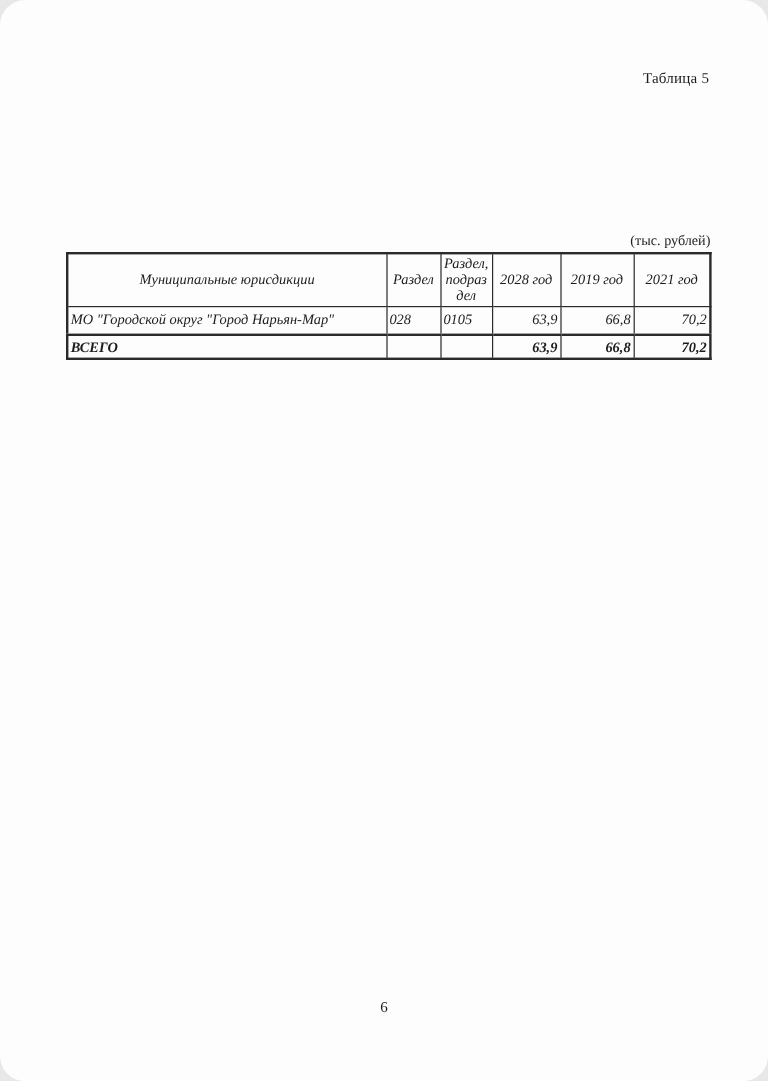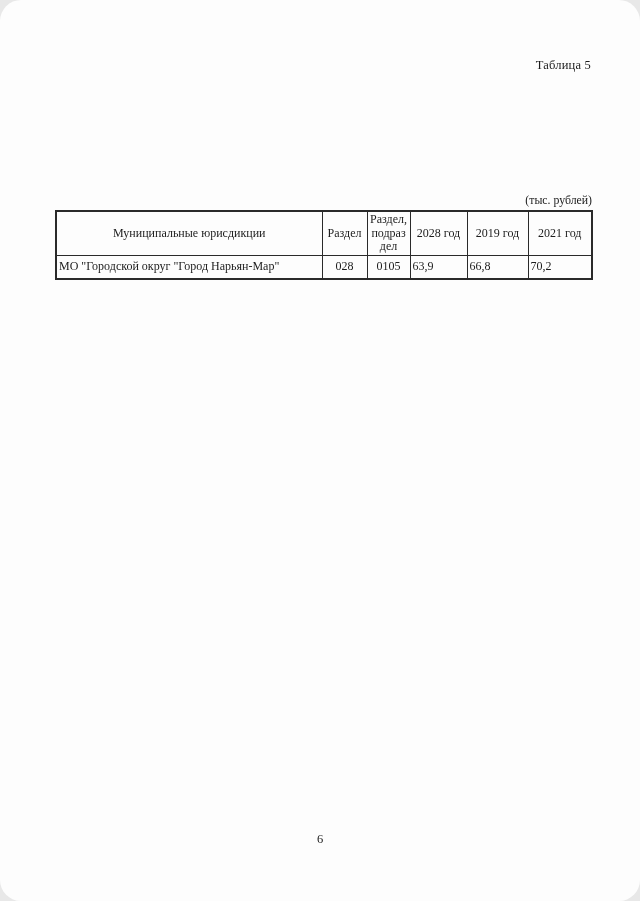--- a/index.html
+++ b/index.html
@@ -53,20 +53,21 @@
     table-layout: fixed;
     font-size: 12px;
     color: #1c1c1c;
   }
   table.main th,
   table.main td {
     border: 1px solid #2a2a2a;
     padding: 0 2px;
     vertical-align: middle;
     overflow: hidden;
+    font-style: italic;
   }
   table.main {
     border: 2px solid #2a2a2a;
   }
   tr.header-row {
     height: 44px;
   }
   tr.header-row th {
     font-weight: normal;
     text-align: center;
@@ -83,24 +84,24 @@
   }
   tr.total-row td {
     border-top: 2px solid #2a2a2a;
     font-weight: bold;
   }
   td.cell-name {
     text-align: left;
     padding-left: 3px;
   }
   td.cell-code {
-    text-align: center;
+    text-align: left;
   }
   td.cell-num {
-    text-align: left;
+    text-align: right;
     padding-right: 7px;
   }
   .page-number {
     position: absolute;
     top: 832px;
     left: 0;
     width: 100%;
     text-align: center;
     font-size: 12.5px;
   }
@@ -136,18 +137,26 @@
         <th>2021 год</th>
       </tr>
       <tr class="data-row">
         <td class="cell-name">МО "Городской округ "Город Нарьян-Мар"</td>
         <td class="cell-code">028</td>
         <td class="cell-code">0105</td>
         <td class="cell-num">63,9</td>
         <td class="cell-num">66,8</td>
         <td class="cell-num">70,2</td>
       </tr>
+      <tr class="total-row">
+        <td class="cell-name">ВСЕГО</td>
+        <td class="cell-code"></td>
+        <td class="cell-code"></td>
+        <td class="cell-num">63,9</td>
+        <td class="cell-num">66,8</td>
+        <td class="cell-num">70,2</td>
+      </tr>
     </tbody>
   </table>
 
   <div class="page-number">6</div>
 
 </div>
 
 </body></html>

